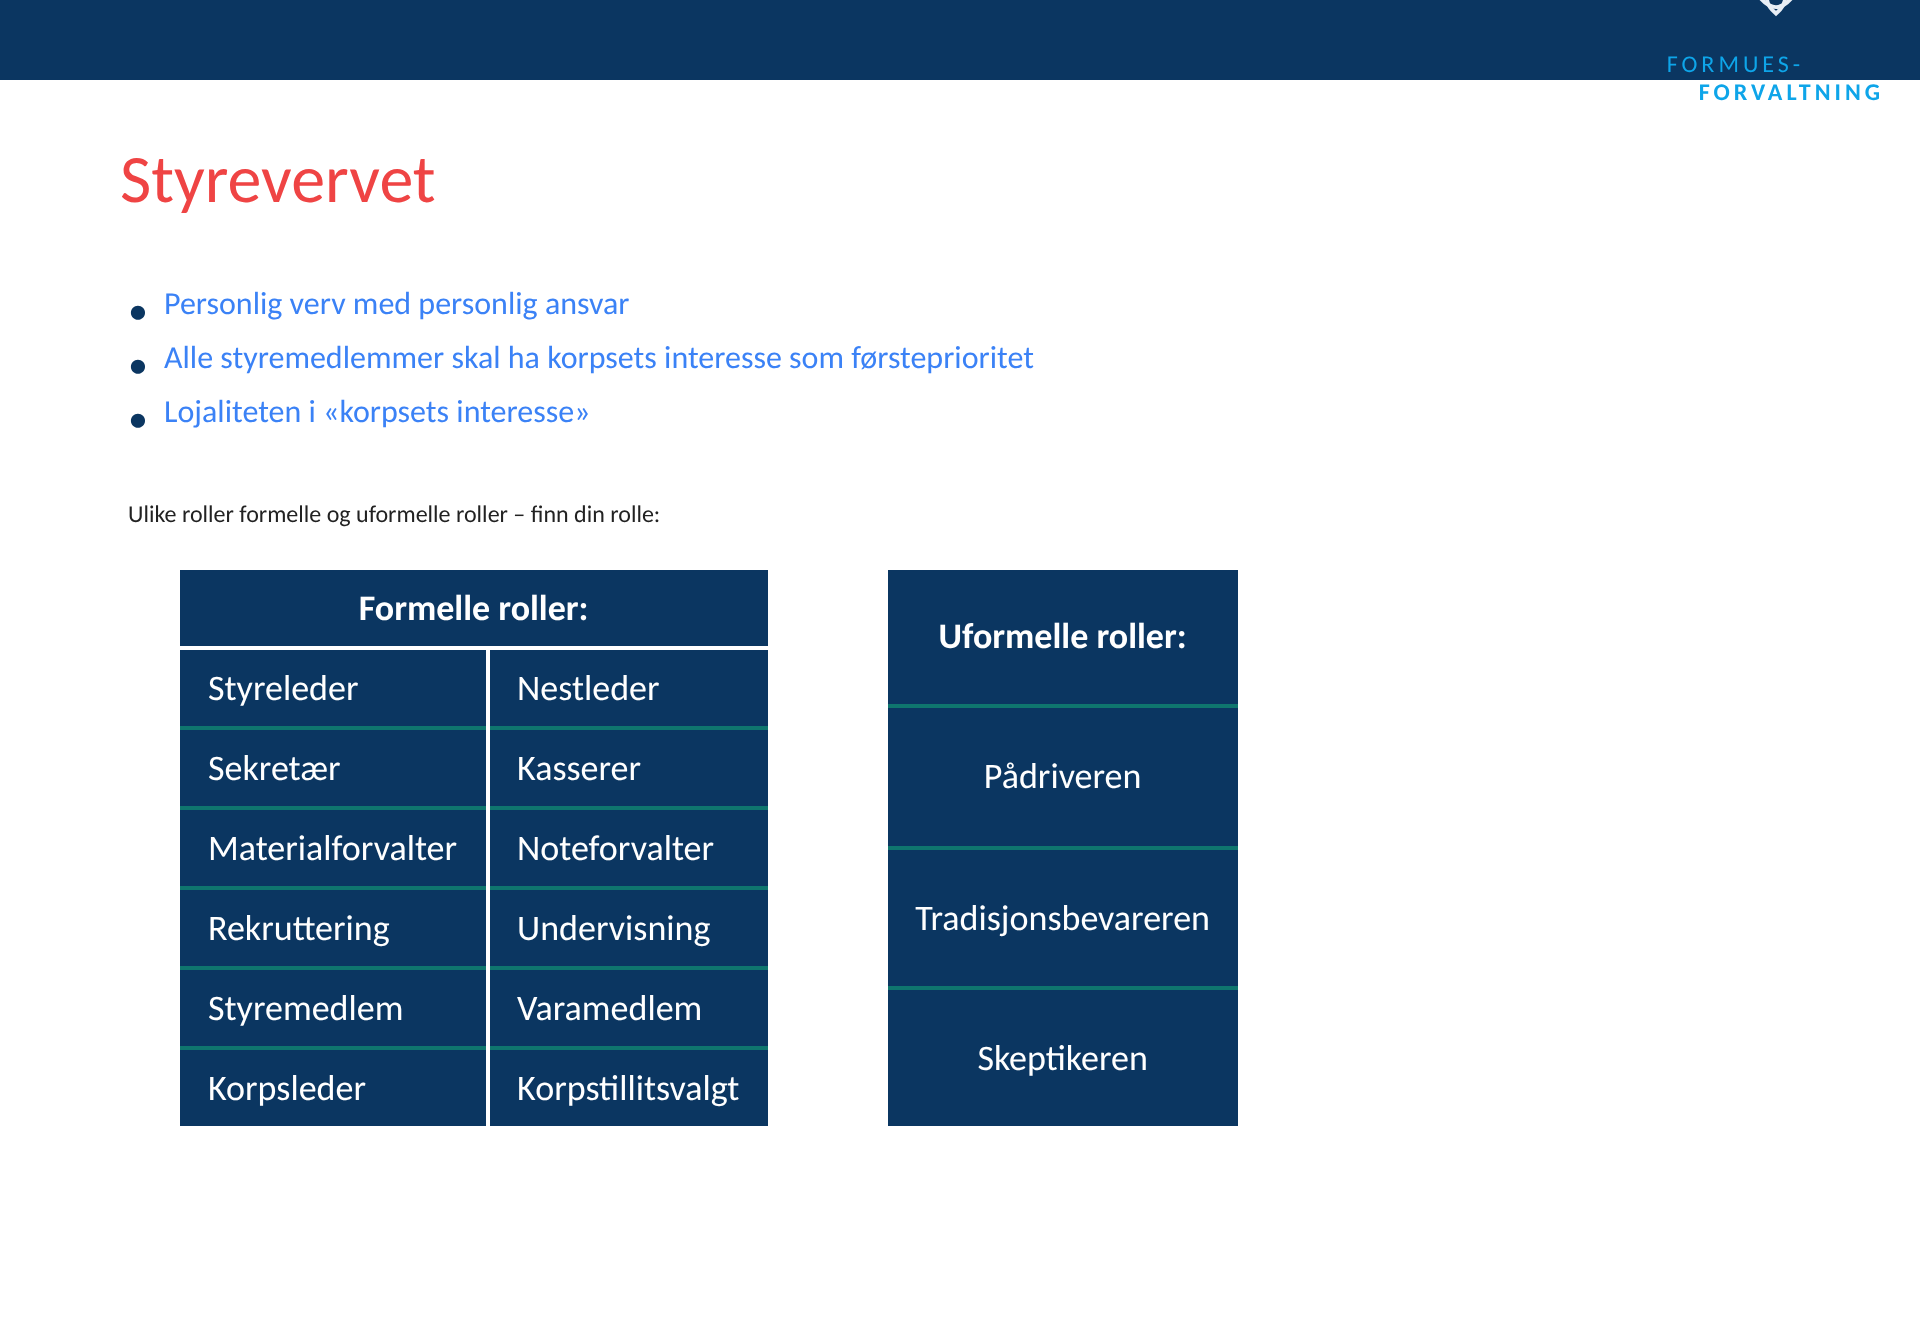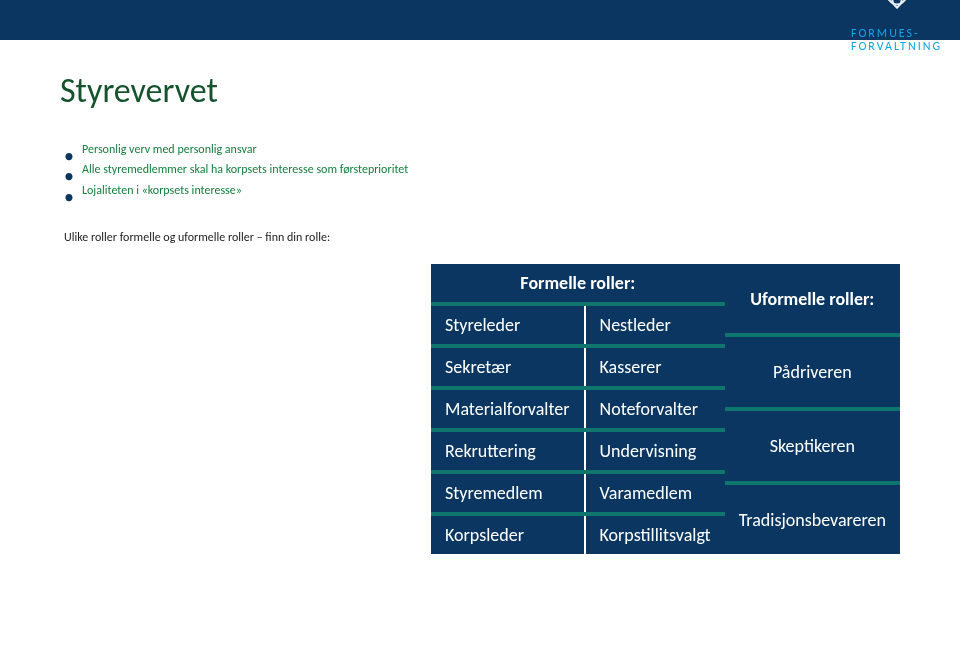--- a/index.html
+++ b/index.html
@@ -7,52 +7,52 @@
   .topbar {
     width: 100%; height: 40px; background: #0b3661;
     display: flex; justify-content: flex-end; align-items: center;
     padding-right: 18px;
   }
   .brand {
     display: flex; align-items: center; gap: 10px; color: #0ea5e9; flex-direction: column;
   }
   .brand-text { display: flex; flex-direction: column; font-size: 12px; letter-spacing: 2px; line-height: 1.1; }
   .brand-text span:first-child { font-weight: 400; }
-  .brand-text span:last-child { font-weight: 400; }
+  .brand-text span:last-child { font-weight: 700; margin-left: 16px; }
   .brand svg { width: 26px; height: 26px; }
 
   .slide { padding: 30px 60px 0 60px; }
   h1 {
-    font-size: 34px; font-weight: 400; color: #14532d; margin-bottom: 28px;
+    font-size: 34px; font-weight: 400; color: #ef4444; margin-bottom: 28px;
   }
   ul.top { list-style: none; margin-left: 4px; margin-bottom: 30px; }
   ul.top li {
-    font-size: 12px; line-height: 1.7; color: #15803d;
+    font-size: 16px; line-height: 1.7; color: #3b82f6;
     position: relative; padding-left: 18px;
   }
   ul.top li::before {
     content: "•"; position: absolute; left: 0; top: 0; color: #0b3661; font-size: 20px;
   }
   .subtitle { font-size: 12px; margin: 18px 0 20px 4px; }
 
-  .tables { display: flex; margin-left: 30px; justify-content: flex-end; }
+  .tables { display: flex; gap: 60px; margin-left: 30px; }
   .tbl { border-collapse: collapse; }
   .tbl th {
     background: #0b3661; color: #fff; font-weight: 600;
     font-size: 18px; padding: 8px 14px; text-align: center;
   }
   .tbl td {
     background: #0b3661; color: #fff; font-size: 18px;
     padding: 8px 14px; border: 0; white-space: nowrap;
   }
   .tbl.left th { }
   .tbl.left { }
   .tbl.left td { }
   .tbl.right th, .tbl.right td { text-align: center; }
-  .tbl tr + tr td { border-top: 4px solid #0f766e; }
+  .tbl tr + tr td { border-top: 2px solid #0f766e; }
   .tbl th[colspan] { border-bottom: 2px solid #fff; }
   .tbl.left td + td { border-left: 2px solid #fff; }
 </style>
 </head>
 <body>
 
 <div class="topbar">
   <div class="brand">
     <span>
       <svg viewBox="0 0 40 40" fill="none" stroke="#e8eef5" stroke-width="3">
@@ -114,22 +114,22 @@
 
     <table class="tbl right">
       <tbody>
           <tr>
             <th>Uformelle roller:</th>
           </tr>
       <tr>
             <td>Pådriveren</td>
           </tr>
       <tr>
-            <td>Skeptikeren</td>
+            <td>Tradisjonsbevareren</td>
           </tr>
       <tr>
-            <td>Tradisjonsbevareren</td>
+            <td>Skeptikeren</td>
           </tr>
     </tbody>
       </table>
 
   </div>
 </div>
 
 </body></html>

